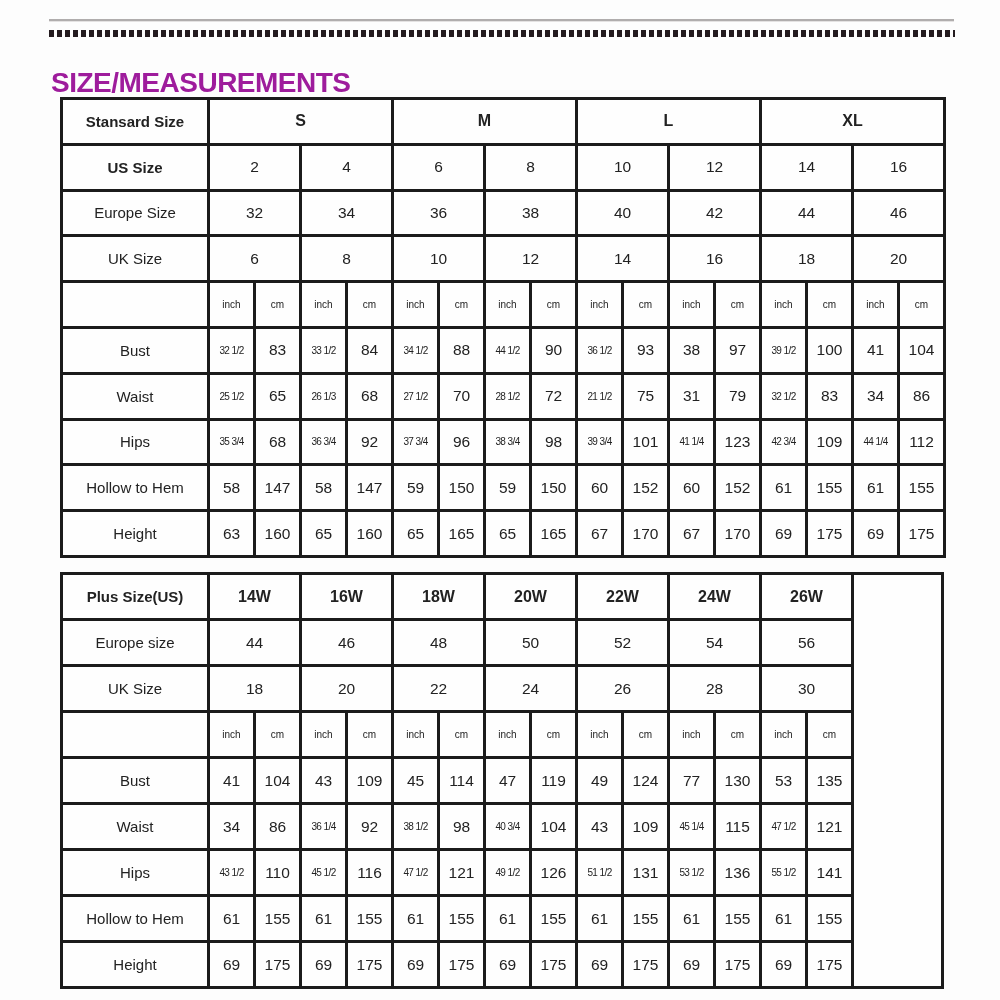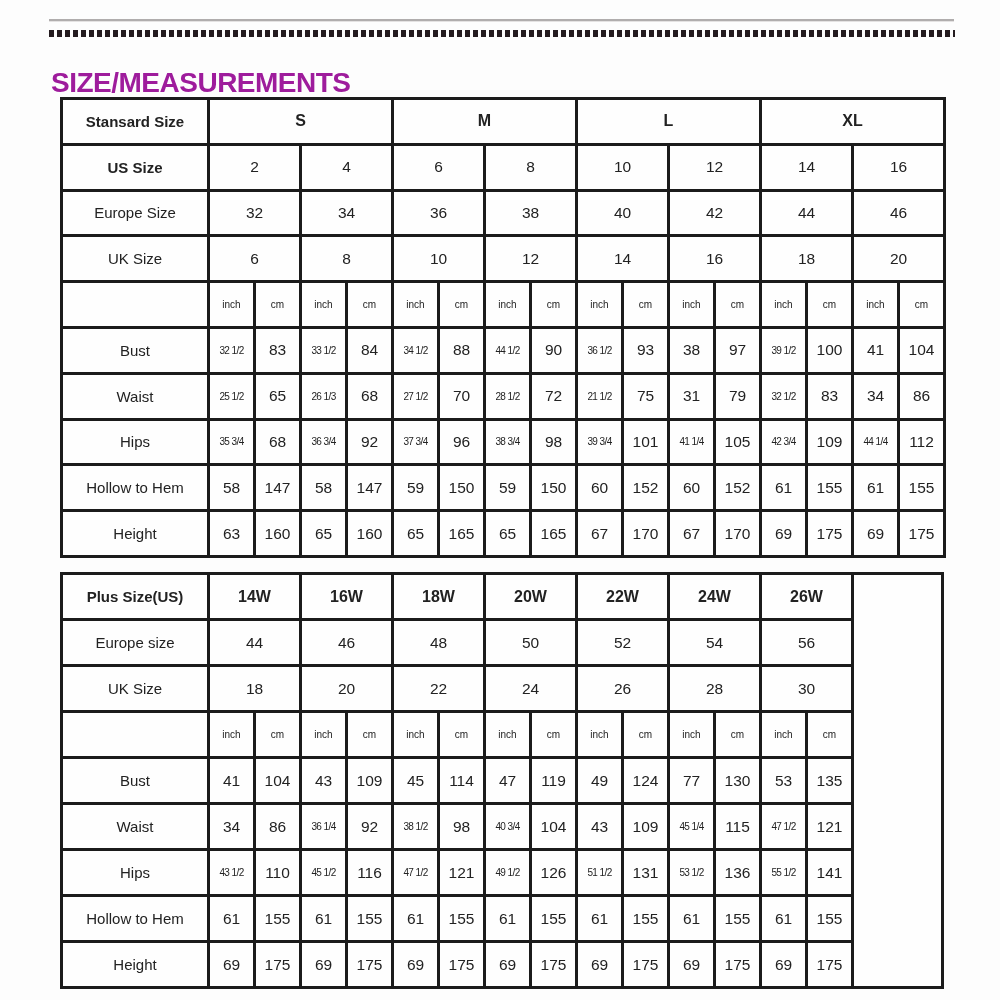--- a/index.html
+++ b/index.html
@@ -183,21 +183,21 @@
             <td class="num">68</td>
             <td class="num frac">36 3/4</td>
             <td class="num">92</td>
             <td class="num frac">37 3/4</td>
             <td class="num">96</td>
             <td class="num frac">38 3/4</td>
             <td class="num">98</td>
             <td class="num frac">39 3/4</td>
             <td class="num">101</td>
             <td class="num frac">41 1/4</td>
-            <td class="num">105</td>
+            <td class="num">123</td>
             <td class="num frac">42 3/4</td>
             <td class="num">109</td>
             <td class="num frac">44 1/4</td>
             <td class="num">112</td>
           </tr>
           <tr>
             <td class="lbl">Hollow to Hem</td>
             <td class="num">58</td>
             <td class="num">147</td>
             <td class="num">58</td>

